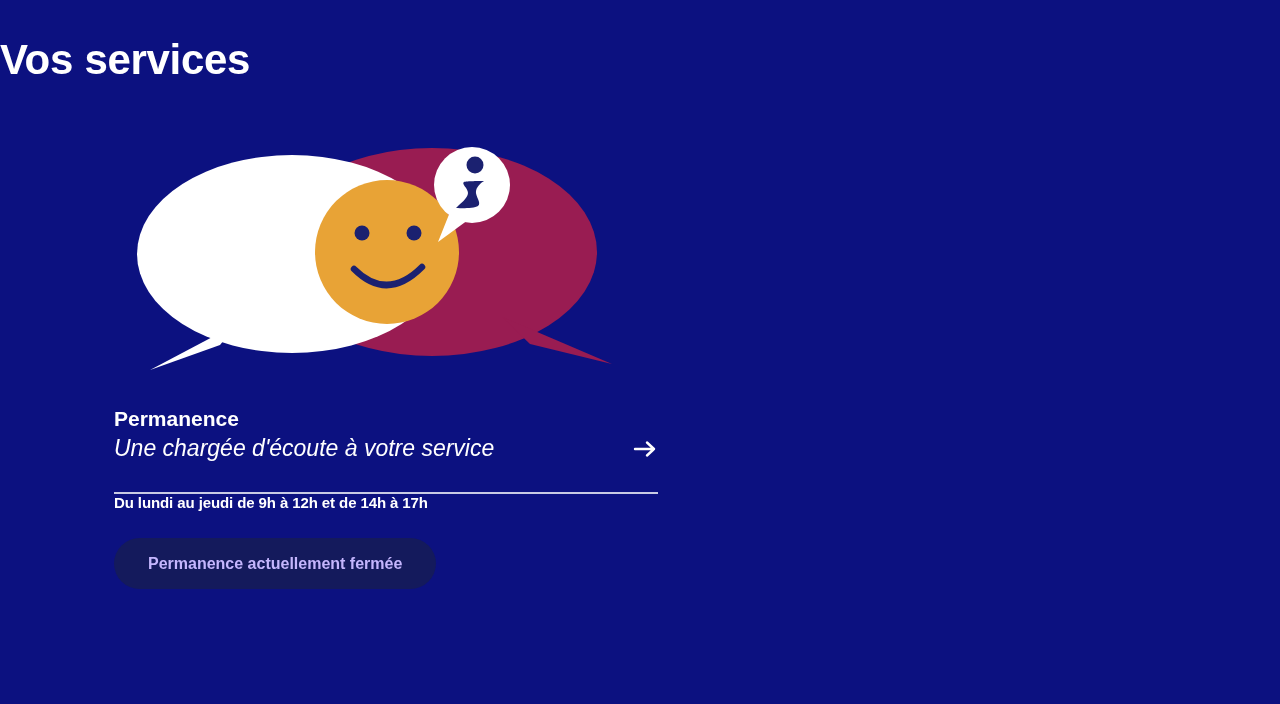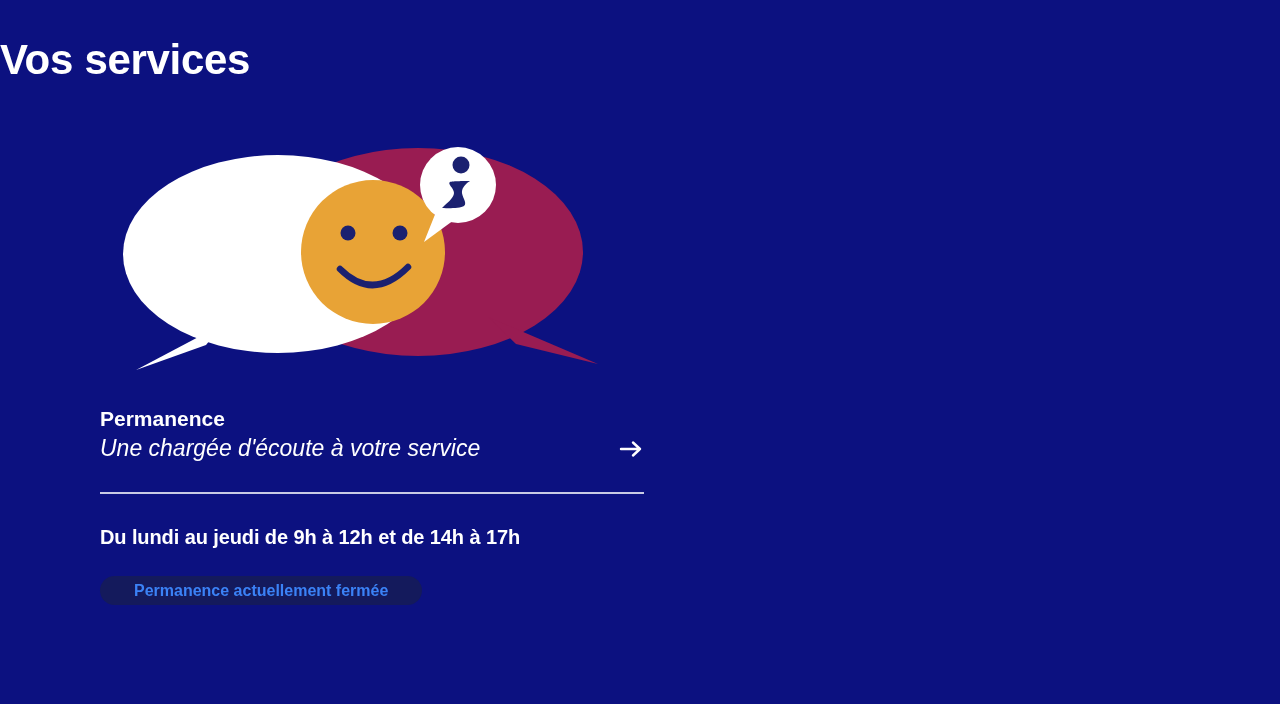--- a/index.html
+++ b/index.html
@@ -22,21 +22,21 @@
     color:#ffffff;
     font-size:42px;
     font-weight:bold;
     letter-spacing:-0.3px;
     line-height:1.15;
   }
 
   
   .cards {
     position:absolute;
-    top:132px; left:4px;
+    top:132px; left:18px;
     width:1128px;
     display:flex;
   }
   .card {
     width:640px;
     padding:0 96px 0 96px;
     position:relative;
   }
   .card.right { padding:0 16px 0 720px; }
   .card.left  .card-inner { width:544px; }
@@ -79,36 +79,35 @@
     display:flex; align-items:center; justify-content:center;
   }
   .card-divider {
     height:2px;
     background:#c9cbe4;
     margin-top:28px;
     width:100%;
   }
   .card-hours {
     color:#ffffff;
-    font-size:20px;
+    font-size:15px;
     font-weight:bold;
-    margin-top:32px;
     letter-spacing:-0.1px;
     white-space:nowrap;
   }
 
   
   .status-btn {
     display:inline-block;
     margin-top:27px;
     background:#141a5c;
-    color:#3b82f6;
+    color:#c4b5fd;
     font-size:16px;
     font-weight:bold;
-    padding:5px 34px;
+    padding:16px 34px;
     border:none;
     border-radius:28px;
     cursor:default;
     line-height:1.2;
     white-space:nowrap;
   }
 </style>
 </head>
 <body>
 

